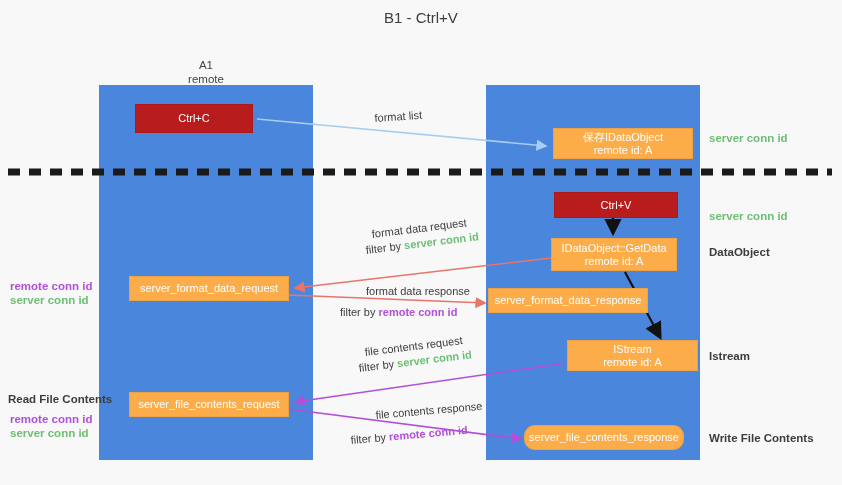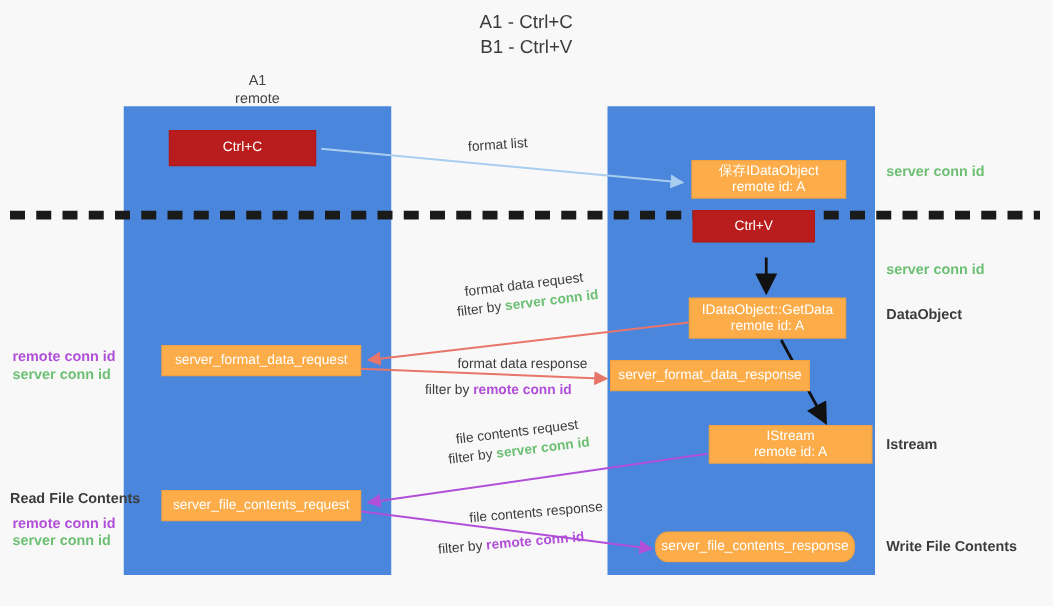--- a/index.html
+++ b/index.html
@@ -57,21 +57,20 @@
   .edge-label b{font-weight:bold;}
 
   svg.overlay{position:absolute;left:0;top:0;width:842px;height:485px;overflow:visible;}
 </style>
 </head>
 <body>
 
 <div id="stage">
 
   <div class="title">
-    <div>A1 - Ctrl+C</div>
     <div>B1 - Ctrl+V</div>
   </div>
 
   <div class="lane" id="lane-a1"></div>
   <div class="lane" id="lane-b1"></div>
 
   <div class="col-head" style="left:116px;top:58px;">
     <span class="l1">A1</span>
     <span class="l2">remote</span>
   </div>
@@ -106,26 +105,26 @@
 
     <line x1="288" y1="409" x2="521" y2="439" stroke="#b14fd8" stroke-width="1.6" marker-end="url(#ah-purple)"></line>
 
     <line x1="8" y1="172" x2="832" y2="172" stroke="#1a1a1a" stroke-width="7" stroke-dasharray="12 9"></line>
   </svg>
 
   <div class="box green" style="left:135px;top:104px;width:118px;height:29px;">
     <span class="ln">Ctrl+C</span>
   </div>
 
-  <div class="box orange" style="left:553px;top:128px;width:124px;height:31px;align-items:center;">
+  <div class="box orange" style="left:553px;top:128px;width:140px;height:31px;align-items:center;">
     <span class="ln">保存IDataObject</span>
     <span class="ln">remote id: A</span>
   </div>
 
-  <div class="box green" style="left:554px;top:168px;width:98px;height:26px;justify-content:center;">
+  <div class="box green" style="left:554px;top:192px;width:124px;height:26px;justify-content:center;">
     <span class="ln">Ctrl+V</span>
   </div>
 
   <div class="box orange" style="left:551px;top:238px;width:126px;height:33px;">
     <span class="ln">IDataObject::GetData</span>
     <span class="ln">remote id: A</span>
   </div>
 
   <div class="box orange" style="left:129px;top:276px;width:160px;height:25px;">
     <span class="ln">server_format_data_request</span>

